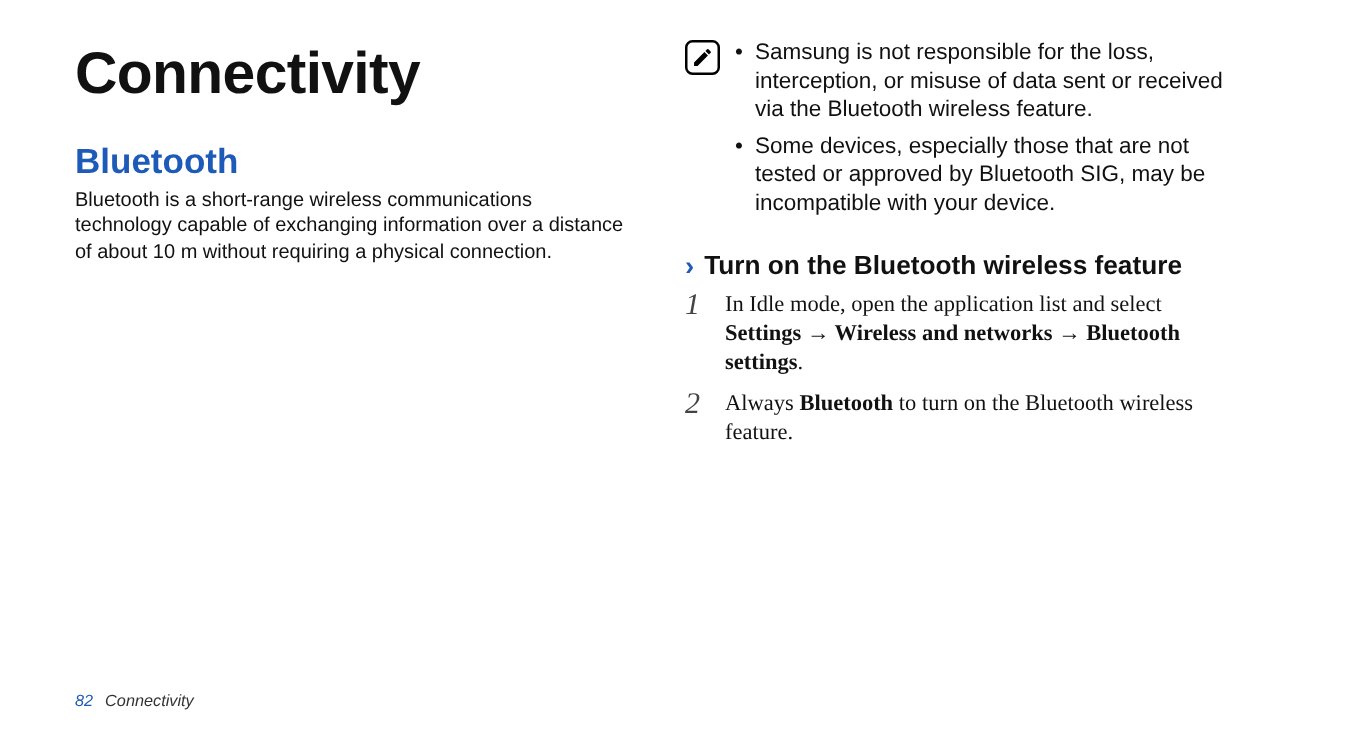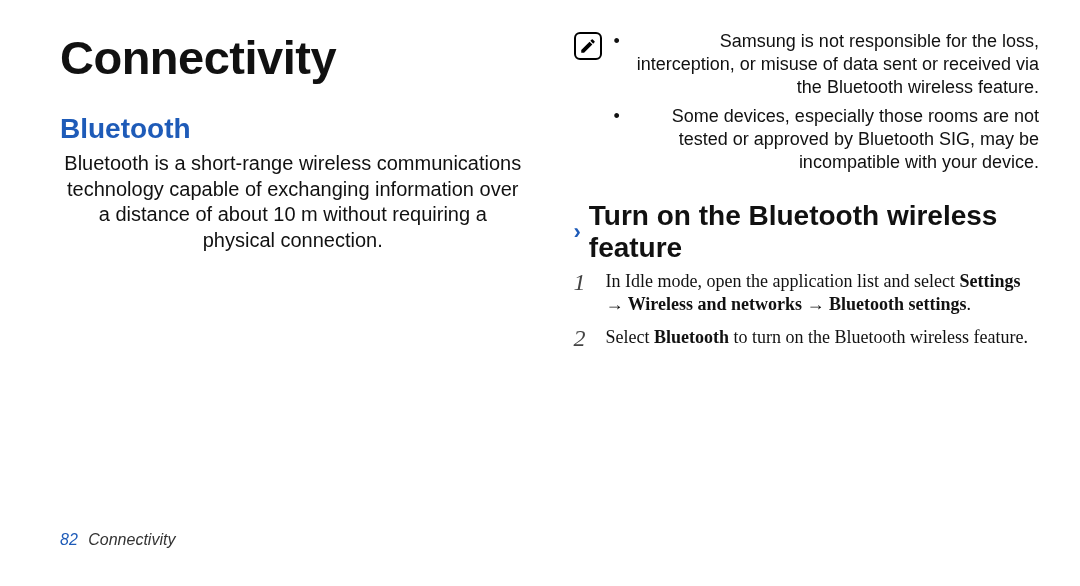--- a/index.html
+++ b/index.html
@@ -1,35 +1,35 @@
 <!DOCTYPE html>
 <html><head>
 <meta charset="utf-8">
 <style>
   * { margin: 0; padding: 0; box-sizing: border-box; }
   html, body { width: 1080px; height: 586px; font-family: "Segoe UI", "Myriad Pro", Arial, sans-serif; color: #111; background: #fff; }
-  .page { position: relative; width: 1080px; height: 586px; padding: 30px 41px 0 60px; }
+  .page { position: relative; width: 1080px; height: 586px; padding: 30px 92px 0 60px; }
   .columns { display: flex; gap: 48px; }
   .col { flex: 1; min-width: 0; }
   .title { font-size: 47px; font-weight: 700; letter-spacing: -0.5px; margin-bottom: 28px; }
   .section-heading { font-size: 28px; font-weight: 700; color: #1e5bb8; margin-bottom: 6px; }
-  .body-text { font-size: 20px; line-height: 1.28; margin-bottom: 14px; text-align: center; }
+  .body-text { font-size: 16px; line-height: 1.28; margin-bottom: 14px; }
   .note-row { display: flex; align-items: flex-start; gap: 12px; margin-bottom: 20px; }
   .note-icon { flex: 0 0 auto; width: 28px; height: 28px; border: 2px solid #000; border-radius: 6px; display: flex; align-items: center; justify-content: center; margin-top: 2px; }
   .note-list { list-style: none; font-size: 18px; line-height: 1.28; }
-  .note-list li { position: relative; padding-left: 16px; margin-bottom: 6px; text-align: right; }
+  .note-list li { position: relative; padding-left: 16px; margin-bottom: 6px; }
   .note-list li::before { content: "•"; position: absolute; left: 0; top: 0; }
   .sub-heading-row { display: flex; align-items: center; gap: 8px; margin-bottom: 6px; }
   .chev { color: #1e5bb8; font-size: 22px; font-weight: 800; }
-  .sub-heading { font-size: 28px; font-weight: 700; }
+  .sub-heading { font-size: 21px; font-weight: 700; }
   .steps { list-style: none; }
   .step { display: flex; align-items: flex-start; gap: 12px; font-size: 18px; line-height: 1.28; margin-bottom: 10px; }
   .step-num { font-family: Georgia, "Times New Roman", serif; font-style: italic; font-size: 24px; color: #444; width: 20px; flex: 0 0 auto; line-height: 1; }
   .step-body { flex: 1; font-family: Liberation Serif, serif; }
-  .footer { position: absolute; left: 60px; bottom: 37px; font-size: 16px; }
+  .footer { position: absolute; left: 60px; bottom: 18px; font-size: 13px; }
   .footer .pagenum { font-style: italic; color: #1e5bb8; margin-right: 6px; }
   .footer .pagelabel { font-style: italic; color: #333; }
   b { font-weight: 700; }
 </style>
 </head>
 <body>
 
 <div class="page">
   <div class="columns">
 
@@ -41,40 +41,40 @@
 
     <div class="col">
       <div class="note-row">
         <div class="note-icon">
           <svg viewBox="0 0 24 24" width="18" height="18">
             <path d="M3 17.25V21h3.75L17.81 9.94l-3.75-3.75L3 17.25zM20.71 7.04a1 1 0 0 0 0-1.41l-2.34-2.34a1 1 0 0 0-1.41 0l-1.83 1.83 3.75 3.75 1.83-1.83z" fill="#000"></path>
           </svg>
         </div>
         <ul class="note-list">
           <li>Samsung is not responsible for the loss, interception, or misuse of data sent or received via the Bluetooth wireless feature.</li>
-          <li>Some devices, especially those rooms are not tested or approved by Bluetooth SIG, may be incompatible with your device.</li>
+          <li>Some devices, especially those that are not tested or approved by Bluetooth SIG, may be incompatible with your device.</li>
         </ul>
       </div>
 
       <div class="sub-heading-row">
         <span class="chev">›</span>
         <span class="sub-heading">Turn on the Bluetooth wireless feature</span>
       </div>
 
       <ol class="steps">
         <li class="step">
           <span class="step-num">1</span>
           <span class="step-body">
             <span>In Idle mode, open the application list and select </span><b>Settings → Wireless and networks → Bluetooth settings</b><span>.</span>
           </span>
         </li>
         <li class="step">
           <span class="step-num">2</span>
           <span class="step-body">
-            <span>Select </span><b>Bluetooth</b><span> to turn on the Bluetooth wireless feature.</span>
+            <span>Always </span><b>Bluetooth</b><span> to turn on the Bluetooth wireless feature.</span>
           </span>
         </li>
       </ol>
     </div>
 
   </div>
 
   <div class="footer">
     <span class="pagenum">82</span>
     <span class="pagelabel">Connectivity</span>

